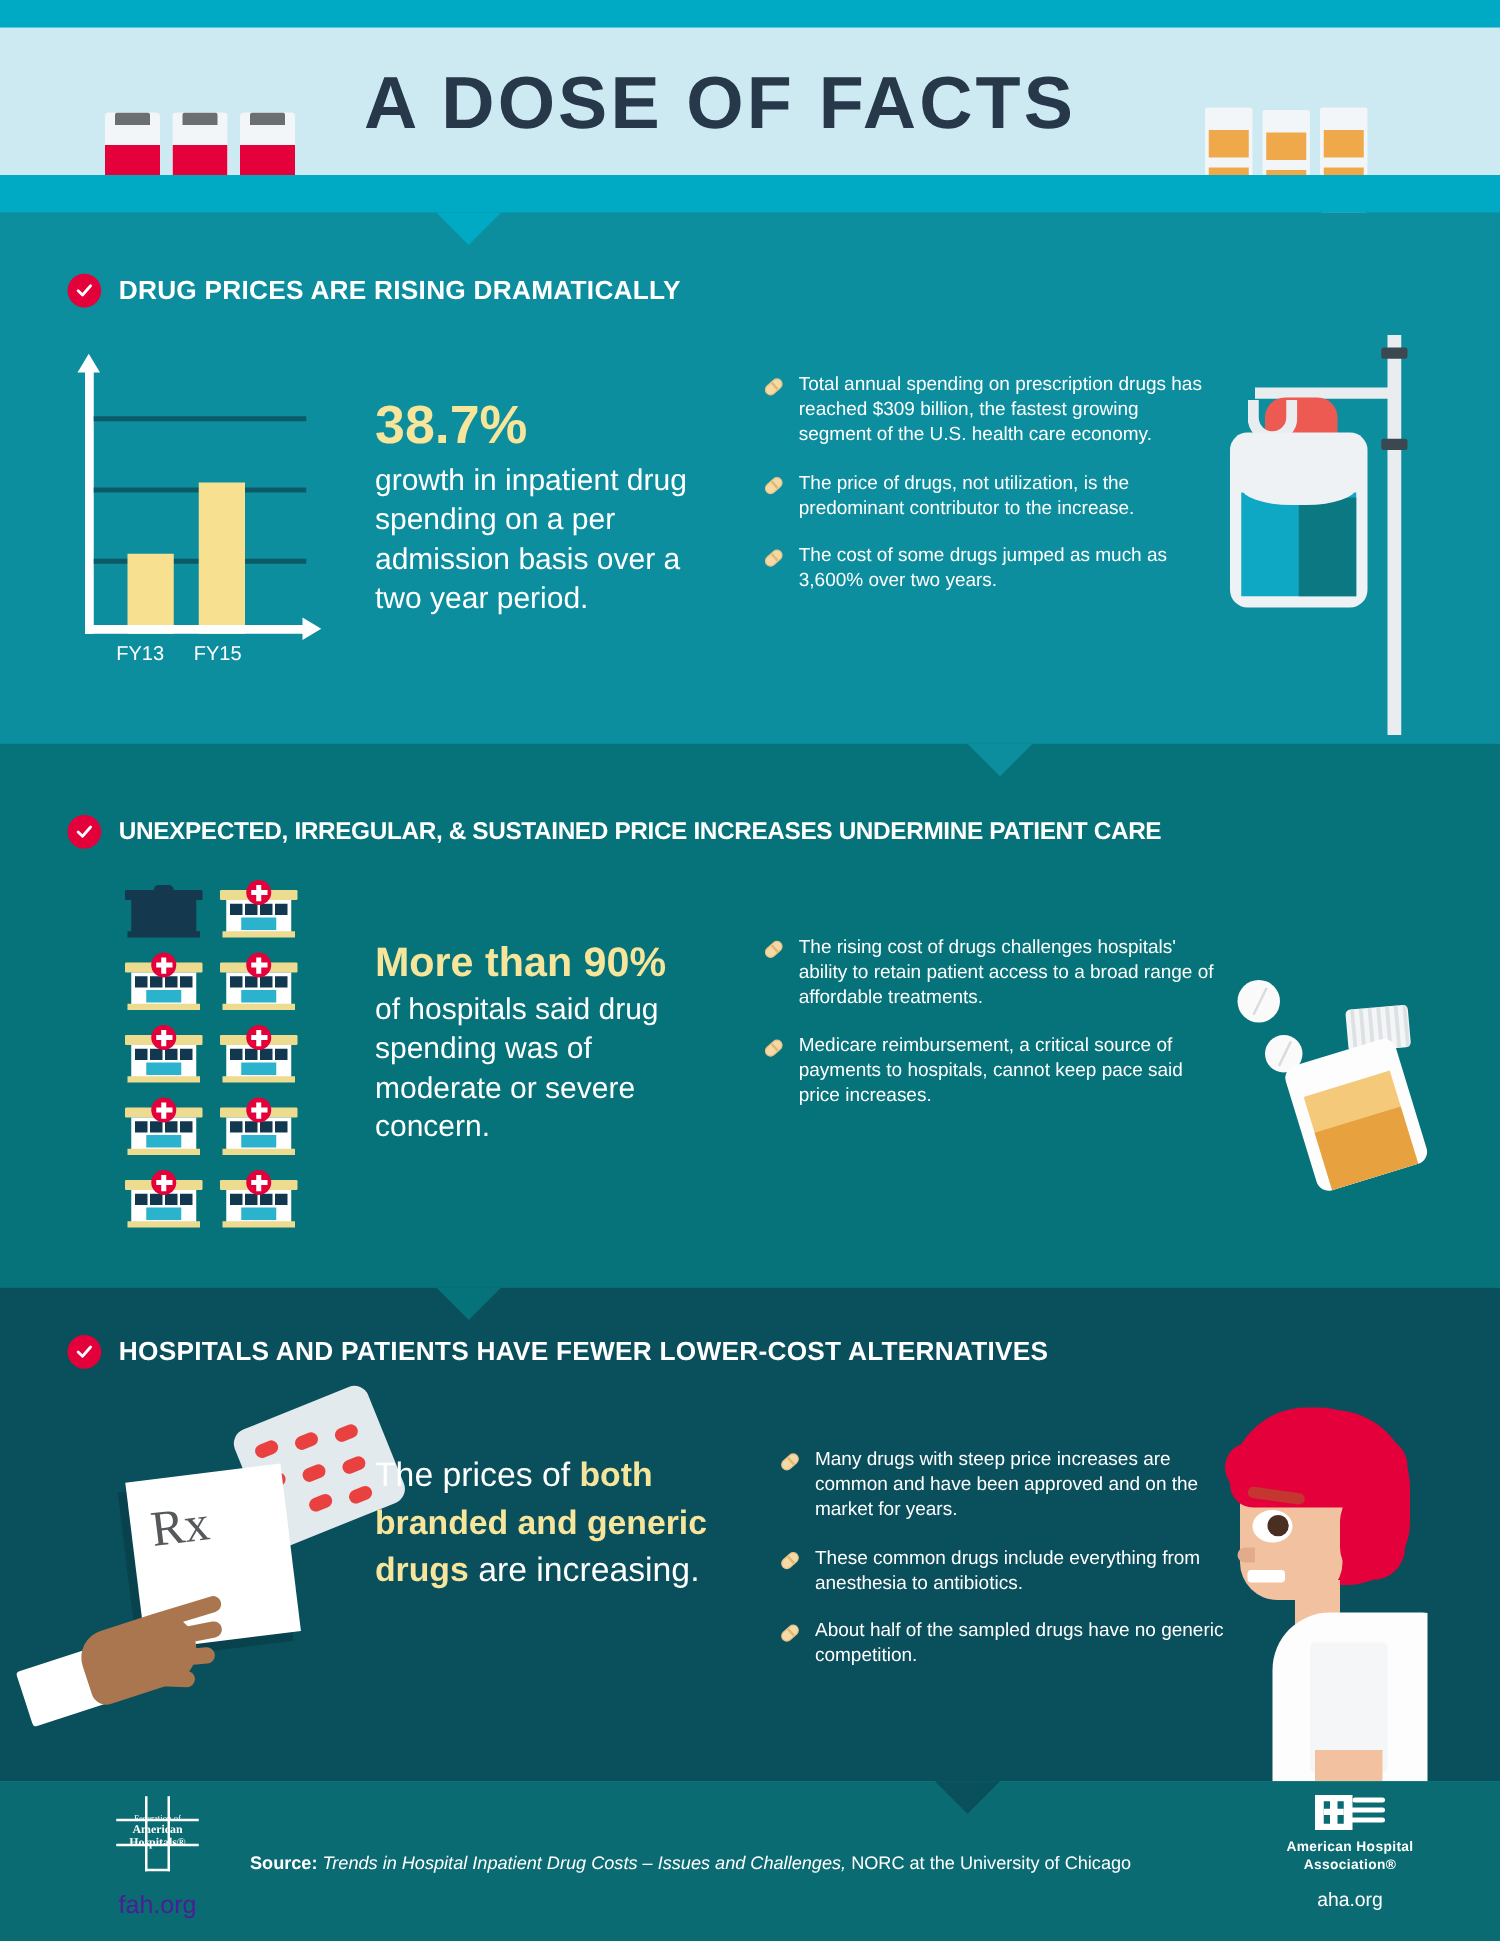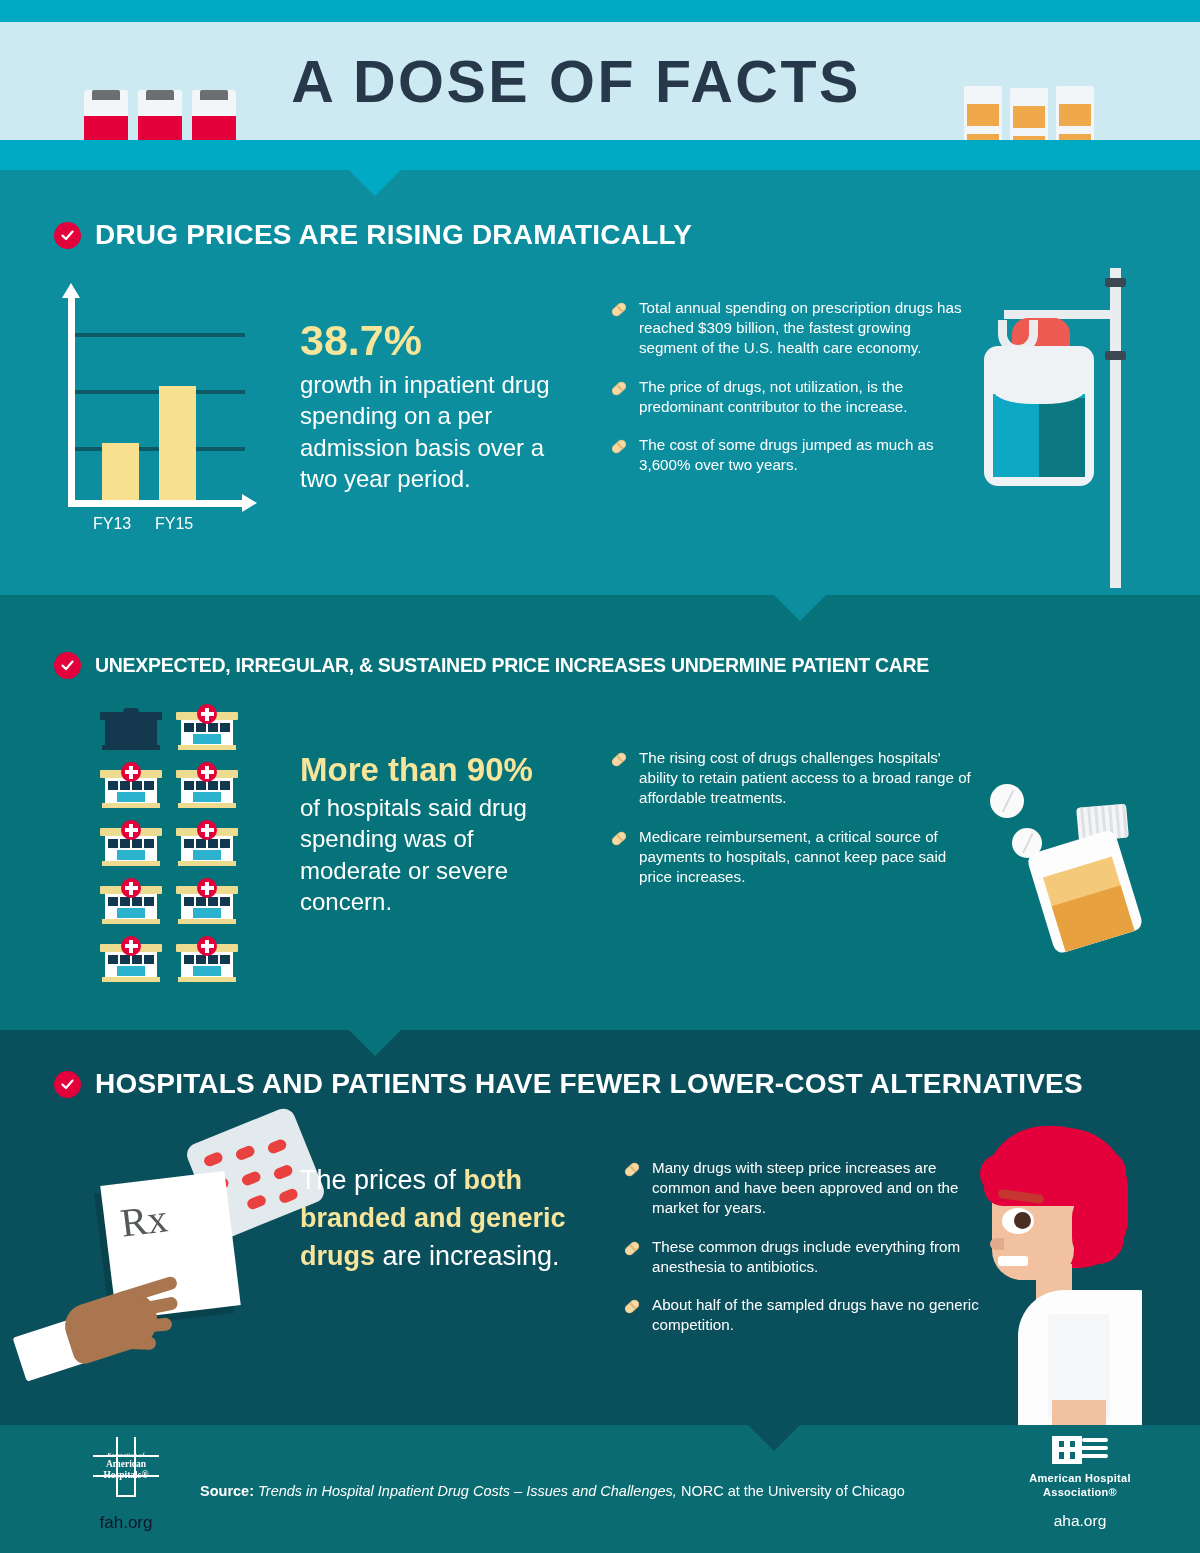--- a/index.html
+++ b/index.html
@@ -58,21 +58,21 @@
   .chev4 { left:748px; top:1425px; border-top:26px solid #0a4f5c; }
 
   
   .sec-head { position:absolute; left:54px; display:flex; align-items:center; gap:14px; }
   .check-badge {
     width:27px; height:27px; border-radius:50%; background:#e4003a;
     display:flex; align-items:center; justify-content:center; flex:0 0 auto;
   }
   .check-badge svg { display:block; }
   .sec-title {
-    color:#ffffff; font-weight:bold; font-size:28px; letter-spacing:0.2px;
+    color:#ffffff; font-weight:bold; font-size:21px; letter-spacing:0.2px;
     white-space:nowrap;
   }
   .sec-title.tight { font-size:19.5px; letter-spacing:-0.3px; }
 
   
   .bullets { position:absolute; width:360px; }
   .bullet { display:flex; gap:12px; margin-bottom:18px; }
   .capsule {
     flex:0 0 auto; width:15px; height:15px; margin-top:4px; position:relative;
   }
@@ -200,21 +200,21 @@
   
   .fah { position:absolute; left:78px; top:1437px; width:96px; text-align:center; }
   .fah .mark { position:relative; width:66px; height:60px; margin:0 auto; }
   .fah .mark .v { position:absolute; left:23px; top:0; width:20px; height:60px; border:2.5px solid #fff; border-top:none; }
   .fah .mark .h { position:absolute; left:0; top:18px; width:66px; height:22px; border:2.5px solid #fff; border-left:none; border-right:none; }
   .fah .txt { position:absolute; left:0; top:14px; width:66px; text-align:center; color:#fff;
       font-family:"Liberation Serif", serif; line-height:1.15; }
   .fah .t1 { font-size:7px; }
   .fah .t2 { font-size:9.5px; font-weight:bold; }
   .fah .t3 { font-size:9.5px; font-weight:bold; }
-  .fah .url { margin-top:16px; color:#0f172a; font-size:17px; }
+  .fah .url { margin-top:16px; color:#4c1d95; font-size:20px; }
 
   .aha { position:absolute; left:1010px; top:1434px; width:140px; text-align:center; }
   .aha .mark { width:56px; height:34px; margin:0 auto; position:relative; }
   .aha .hbox { position:absolute; left:0; top:2px; width:30px; height:28px; background:#fff; }
   .aha .hbox:before { content:""; position:absolute; left:7px; top:5px; width:5px; height:18px; background:#0a6b72; }
   .aha .hbox:after { content:""; position:absolute; left:18px; top:5px; width:5px; height:18px; background:#0a6b72; }
   .aha .hbar { position:absolute; left:7px; top:13px; width:16px; height:5px; background:#fff; }
   .aha .stripe { position:absolute; height:4px; background:#fff; border-radius:3px; }
   .aha .s1 { left:30px; top:4px; width:26px; }
   .aha .s2 { left:28px; top:12px; width:28px; }

